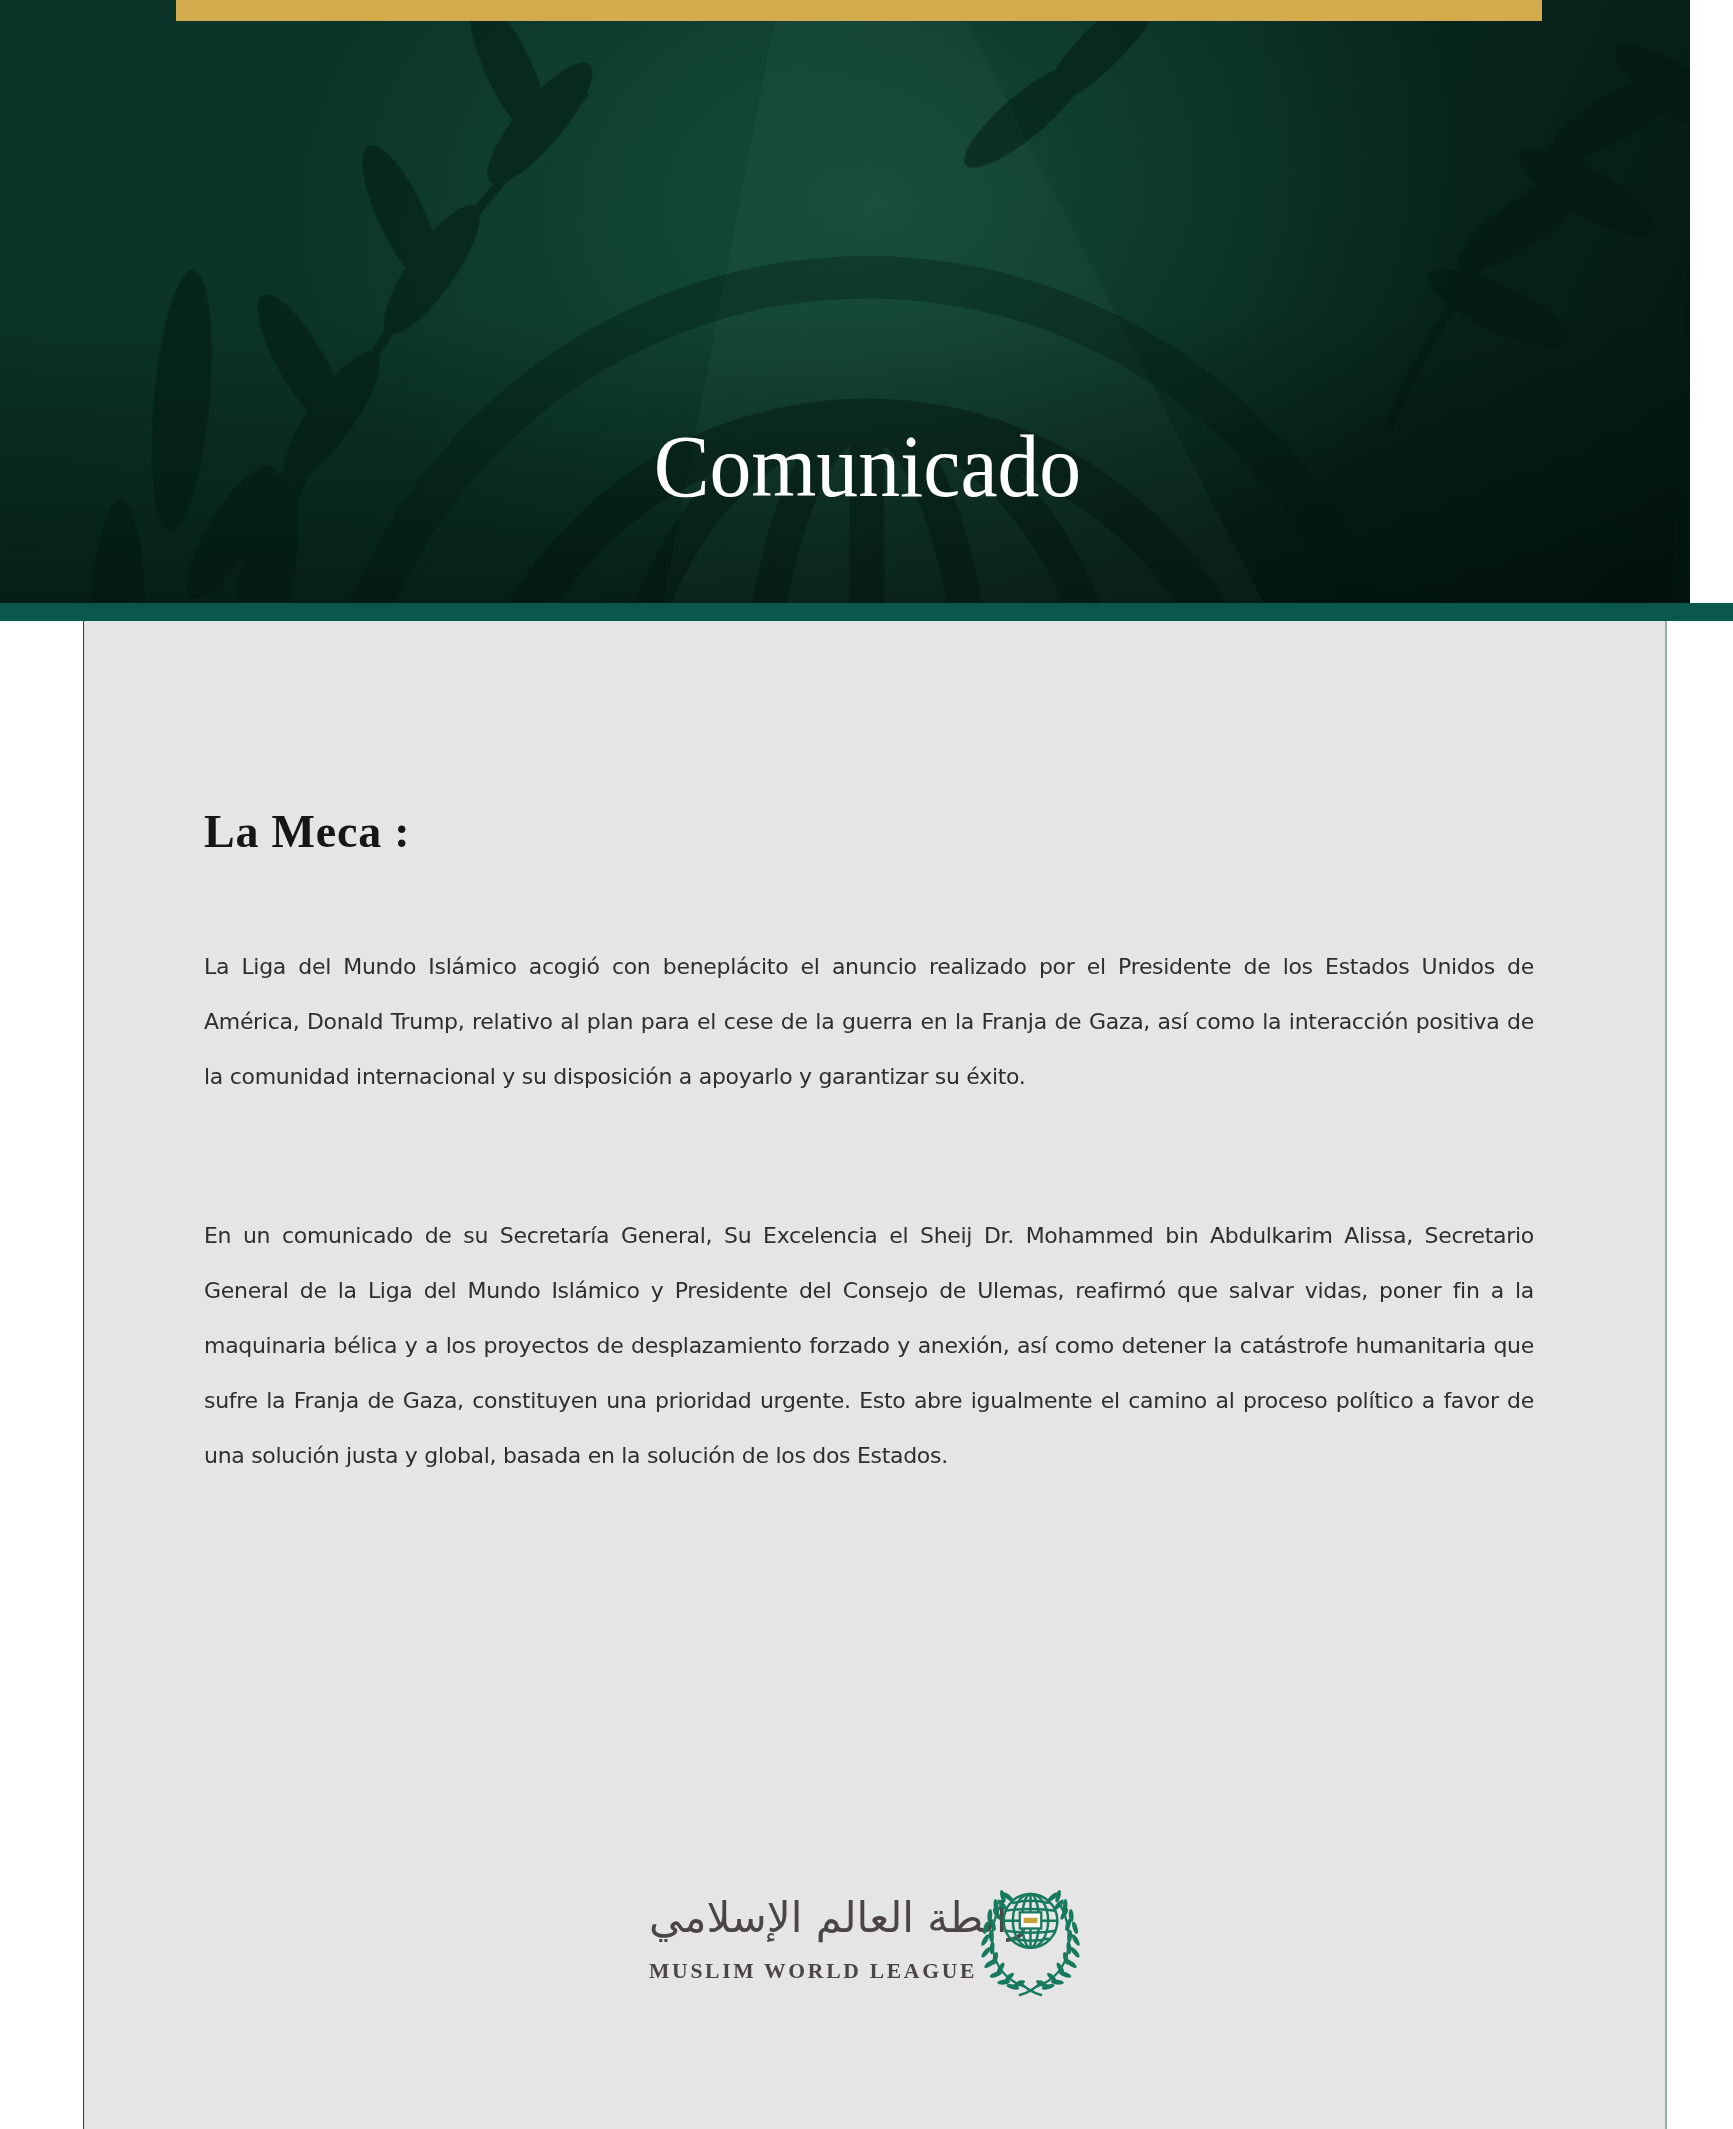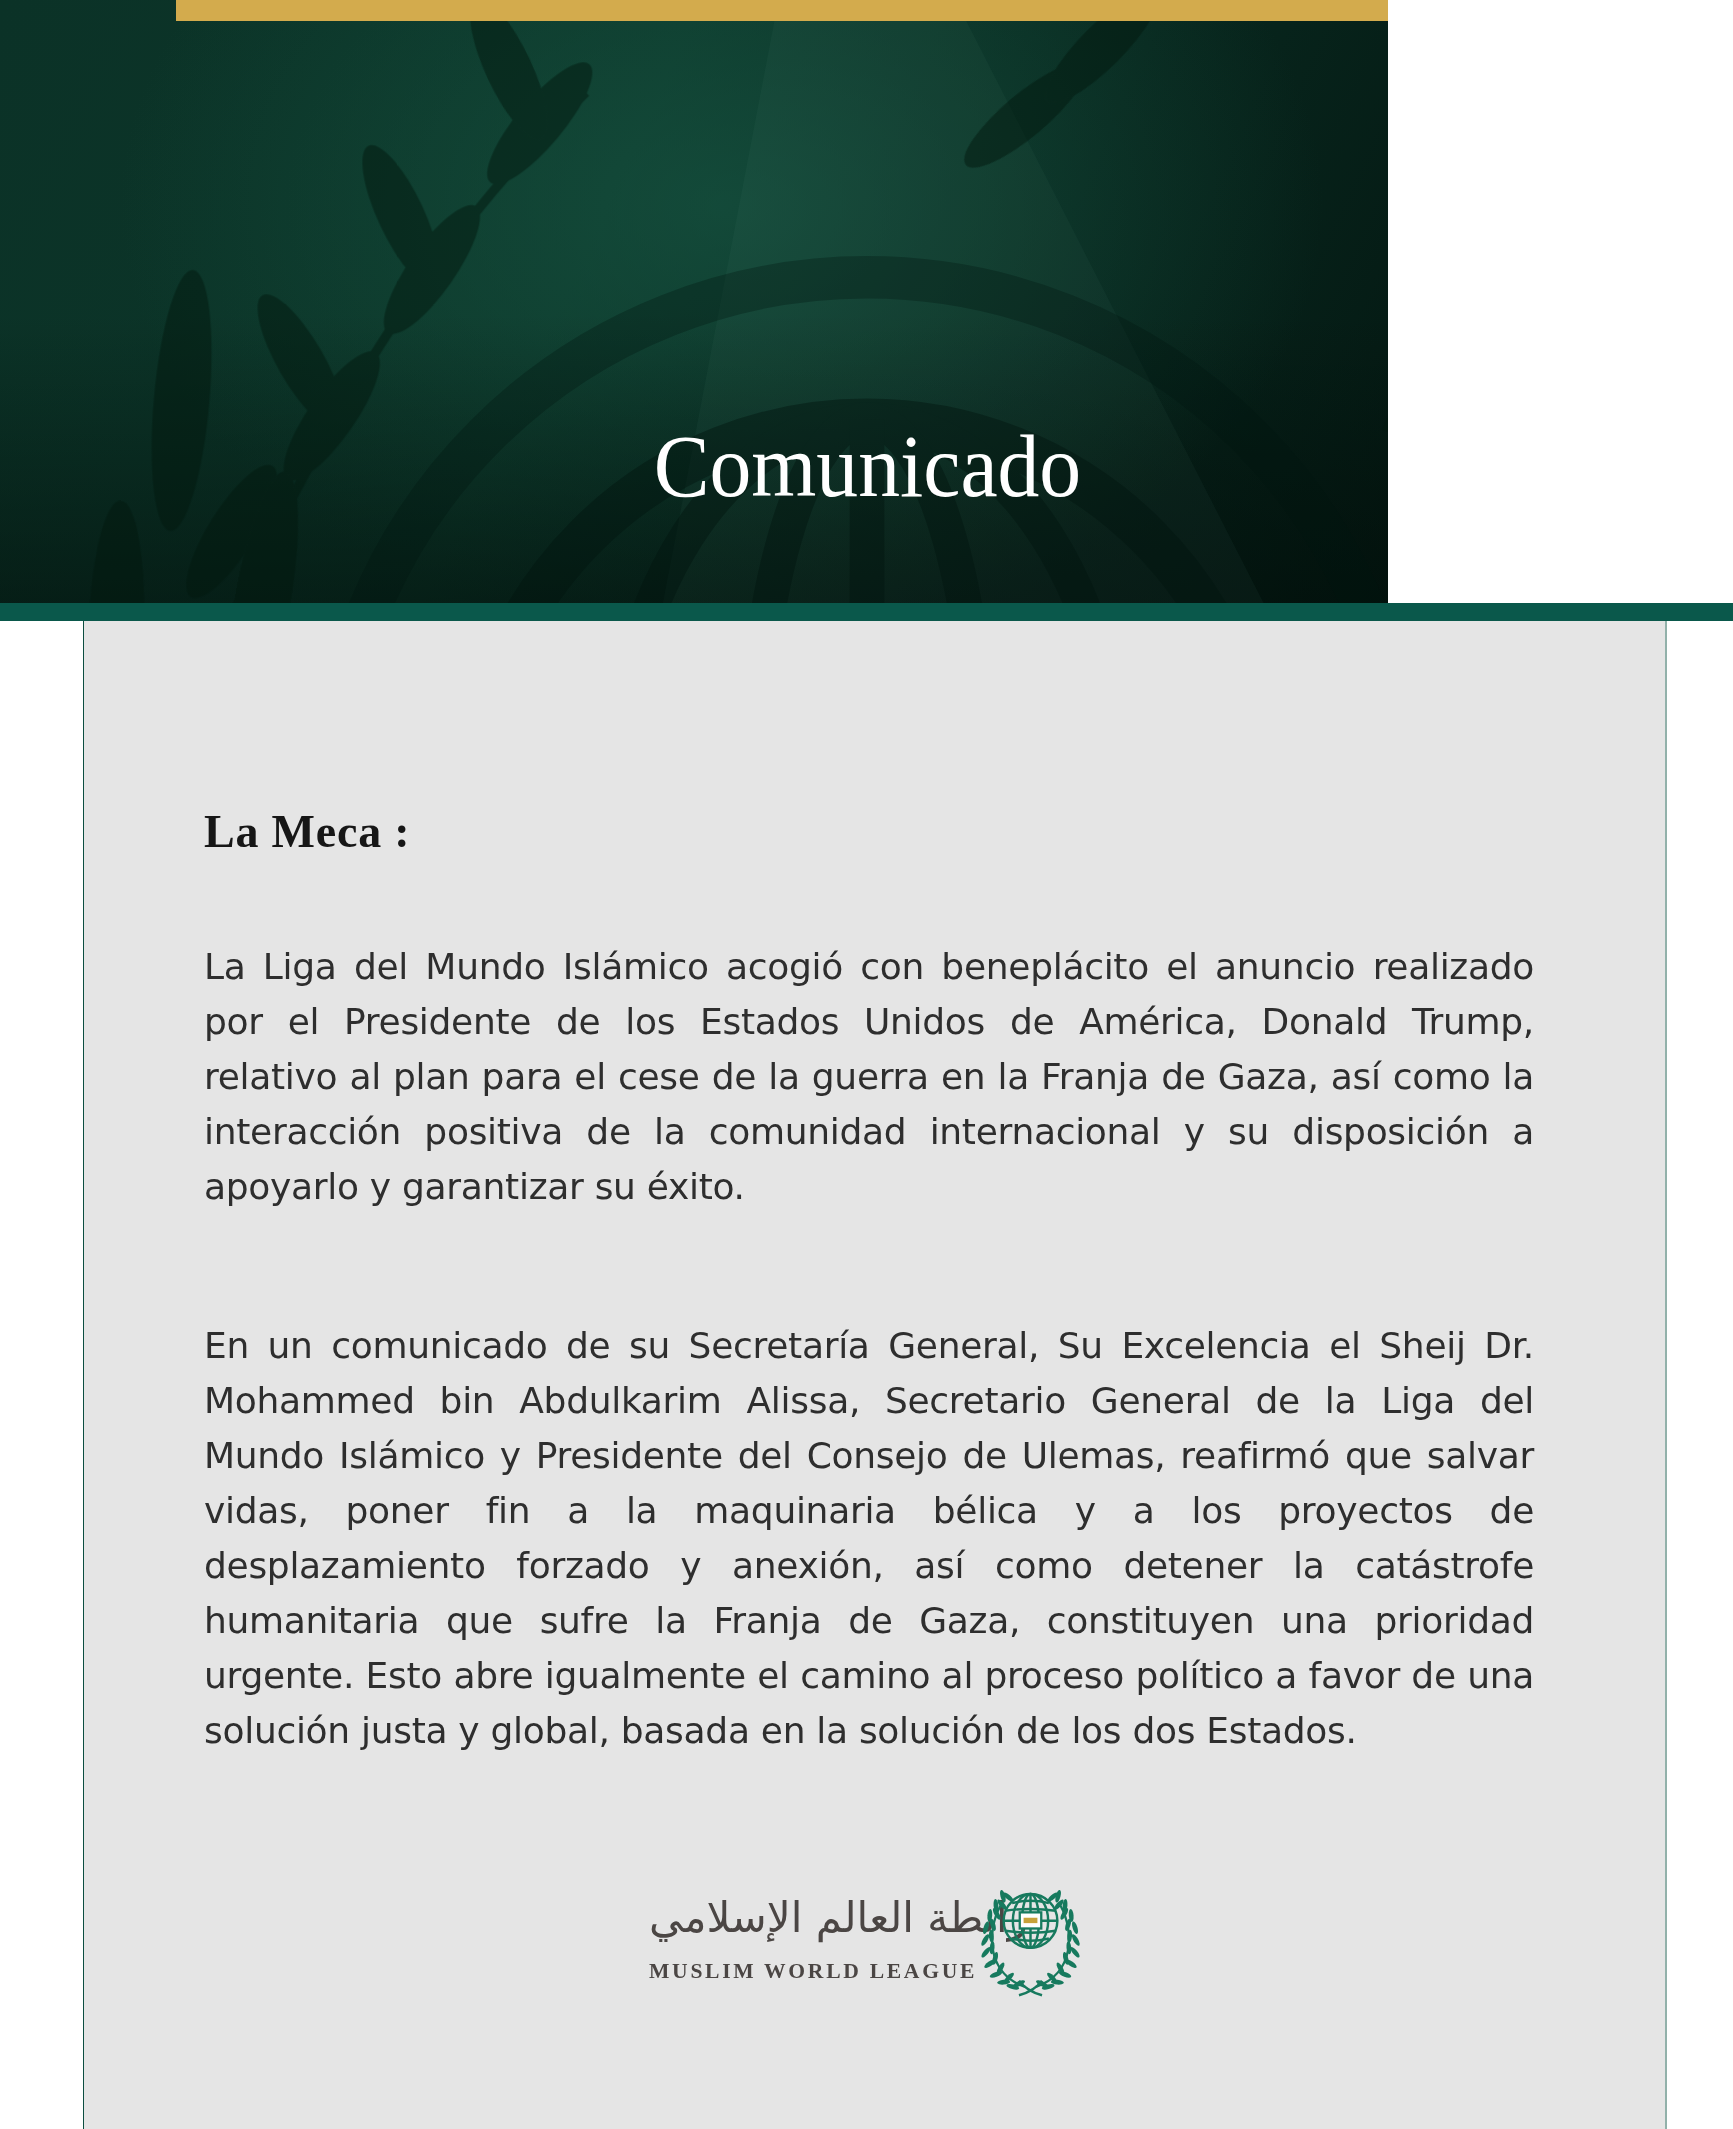--- a/index.html
+++ b/index.html
@@ -1,41 +1,41 @@
 <!DOCTYPE html>
 <html style="font-size:12.3px"><head>
 <meta charset="utf-8">
 <style>
   html,body{margin:0;padding:0;background:#ffffff;}
   .page{position:relative;width:1734px;height:2129px;background:#ffffff;overflow:hidden;
         font-family:"DejaVu Sans",sans-serif;}
 
   
-  .header{position:absolute;top:0;left:0;width:1388px;height:603px;overflow:hidden;
+  .header{position:absolute;top:0;left:0;width:1690px;height:603px;overflow:hidden;
     background:
       linear-gradient(180deg, rgba(0,0,0,0) 52%, rgba(1,12,8,0.55) 100%),
       radial-gradient(ellipse 886px 632px at 52% 34%, rgba(24,88,69,0.62), rgba(24,88,69,0) 68%),
       linear-gradient(115deg,#0b3227 0%,#0c3629 42%,#08271e 70%,#041812 100%);}
   .header-decor{position:absolute;top:0;left:0;width:1734px;height:603px;}
   .goldbar{position:absolute;top:0;left:176px;width:1366px;height:21px;background:#D3AB4D;}
   .title{position:absolute;top:422px;left:0;width:1734px;text-align:center;
          font-family:"Liberation Serif","DejaVu Serif",serif;font-size:89px;line-height:89px;
          color:#ffffff;font-weight:400;}
   .title-inner{display:inline-block;transform:scaleX(.94);}
 
   .divider{position:absolute;top:603px;left:0;width:1734px;height:17.7px;background:#0A584B;}
 
   
   .card{position:absolute;top:621px;left:83px;width:1584px;height:1508px;background:#e5e5e5;
         border-left:1.5px solid #0C4E40;border-right:2.3px solid #92B1AA;box-sizing:border-box;
         overflow:hidden;}
   .card-inner{padding:0 131px 0 120px;}
   .location{margin:183px 0 0 0;font-family:"Liberation Serif","DejaVu Serif",serif;font-weight:700;
             font-size:46px;line-height:55px;color:#161616;letter-spacing:0.8px;}
-  .body-par{margin:0;text-align:justify;font-size:36px;line-height:55px;color:#2E2E2E;
+  .body-par{margin:0;text-align:justify;font-size:22px;line-height:55px;color:#2E2E2E;
             letter-spacing:-0.3px;}
   .par-1{margin-top:80px;}
   .par-2{margin-top:104px;}
 
   
   .logo{position:absolute;top:1879px;left:649px;width:436px;display:flex;align-items:flex-start;}
   .logo-text{width:316px;text-align:center;color:#4B4644;}
   .arabic{font-family:"DejaVu Sans",sans-serif;font-size:42px;line-height:77px;white-space:nowrap;}
   .mwl{font-family:"Liberation Serif","DejaVu Serif",serif;font-weight:700;font-size:21.6px;
        letter-spacing:2.7px;white-space:nowrap;margin-top:3.1px;color:#4B4644;}

